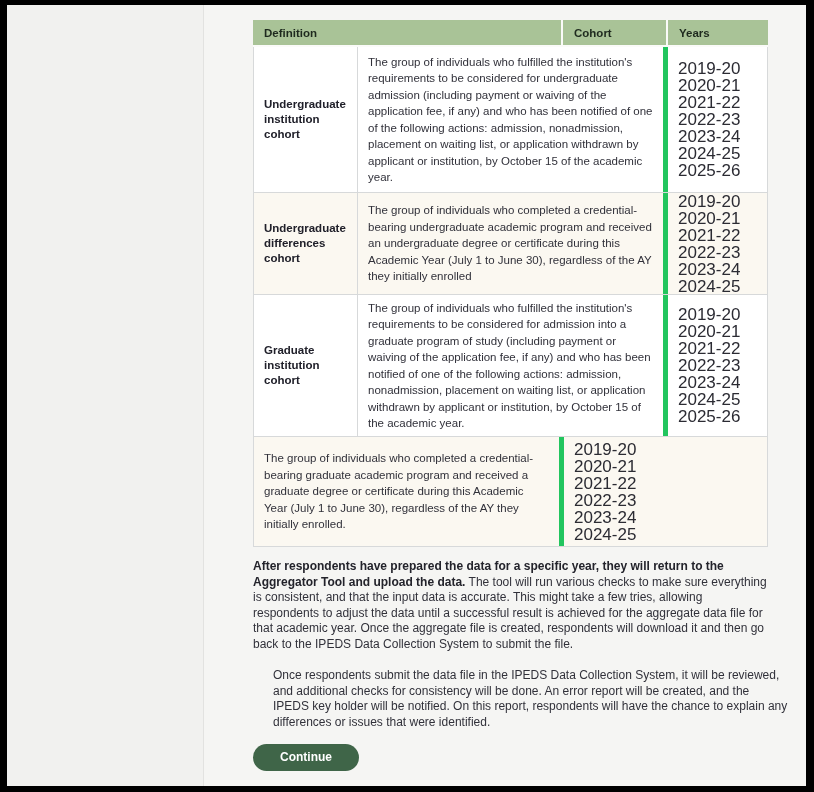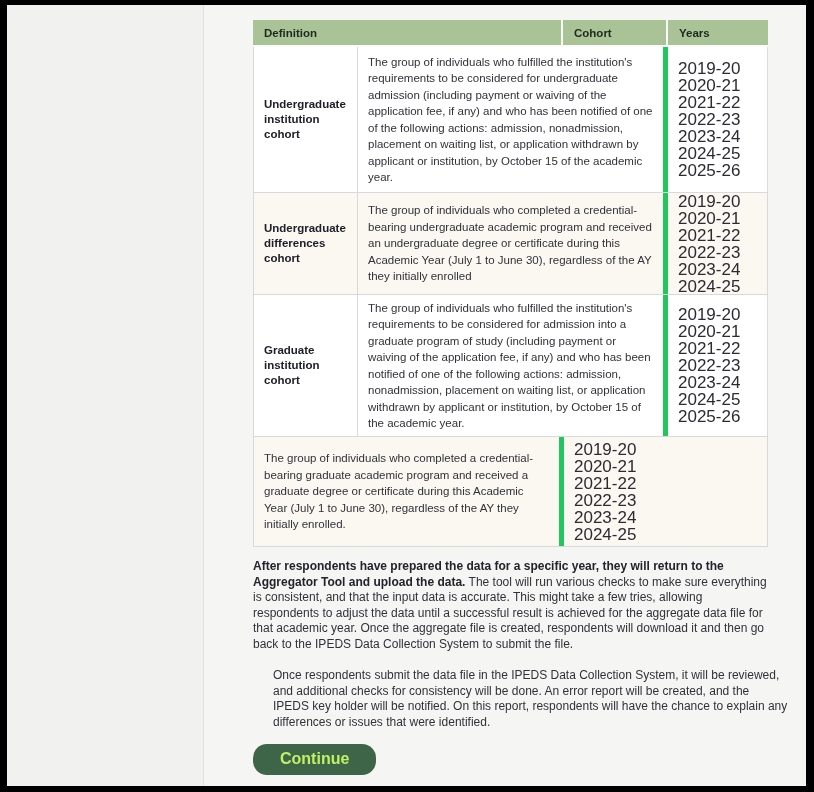--- a/index.html
+++ b/index.html
@@ -98,23 +98,23 @@
   }
   .para-1 { margin-top: 12px; }
   .para-2 { margin-top: 16px; margin-left: 20px; }
   .para b { color: #23232b; }
 
   
   .continue-btn {
     margin-top: 14px;
     display: inline-block;
     background: #3f6548;
-    color: #bef264;
+    color: #ffffff;
     font-family: "Liberation Sans", sans-serif;
-    font-size: 16px;
+    font-size: 12px;
     font-weight: bold;
     border: none;
     border-radius: 14px;
     padding: 6px 27px 7px 27px;
     cursor: pointer;
   }
 </style>
 </head>
 <body>
 

